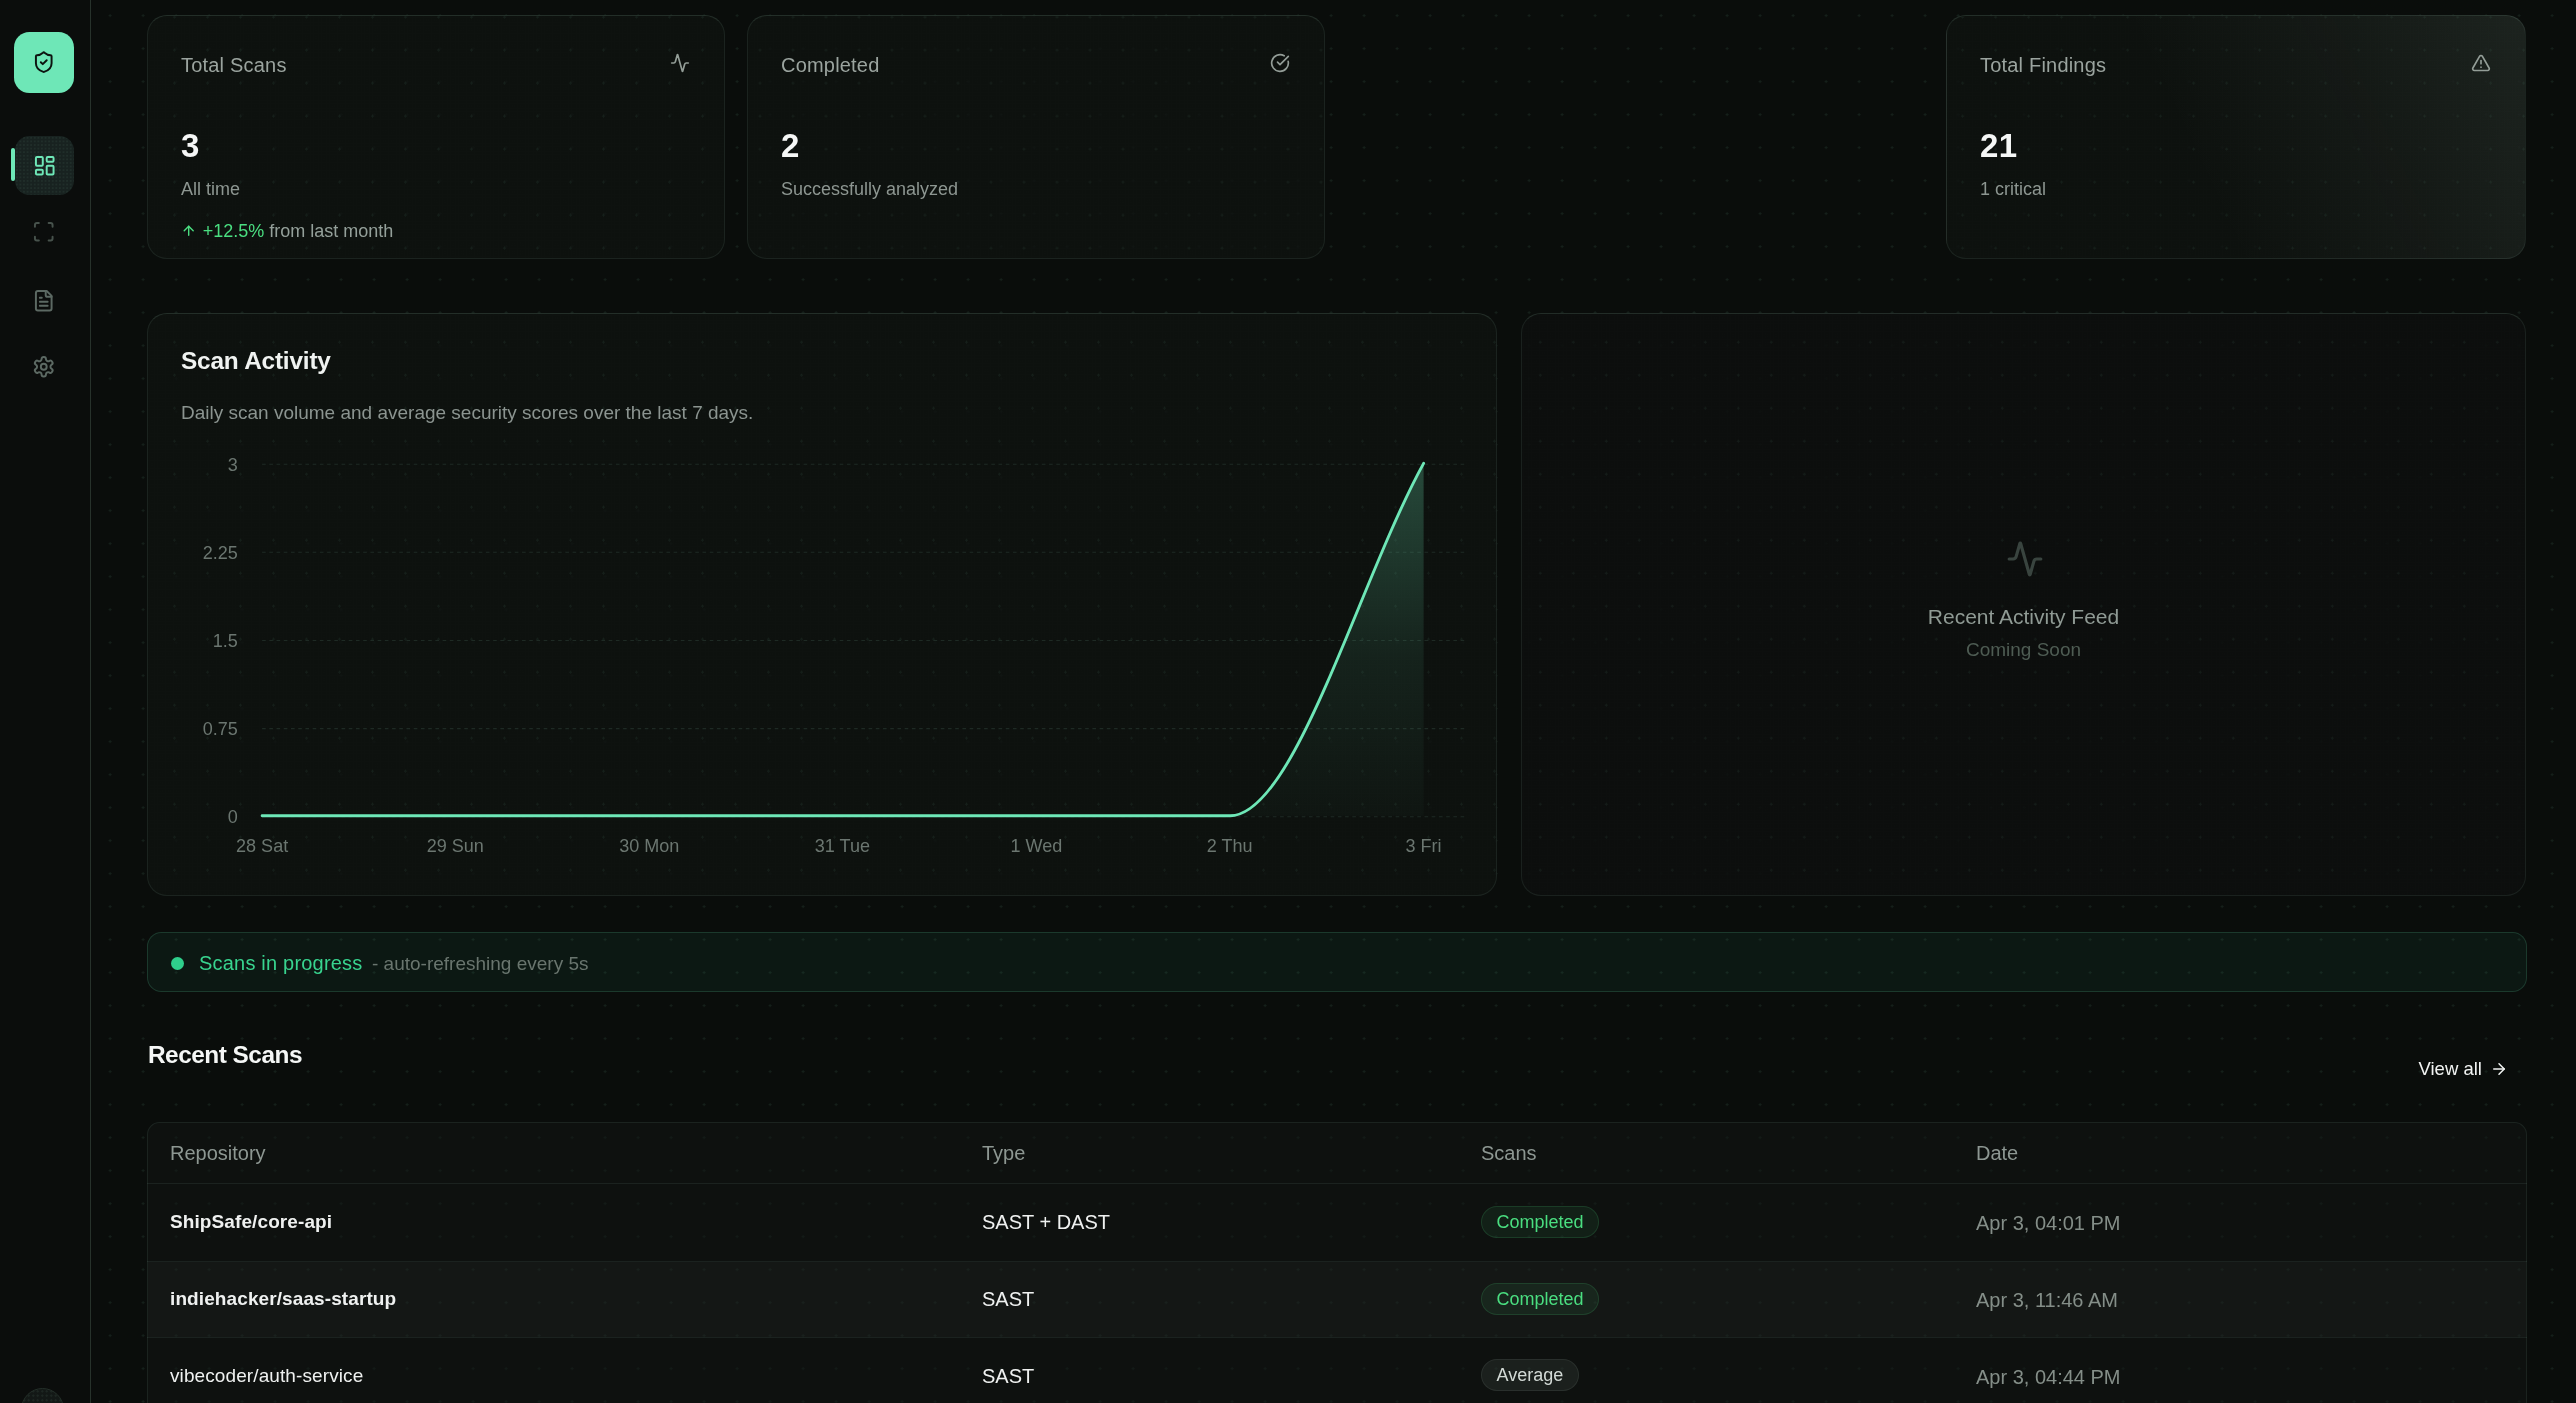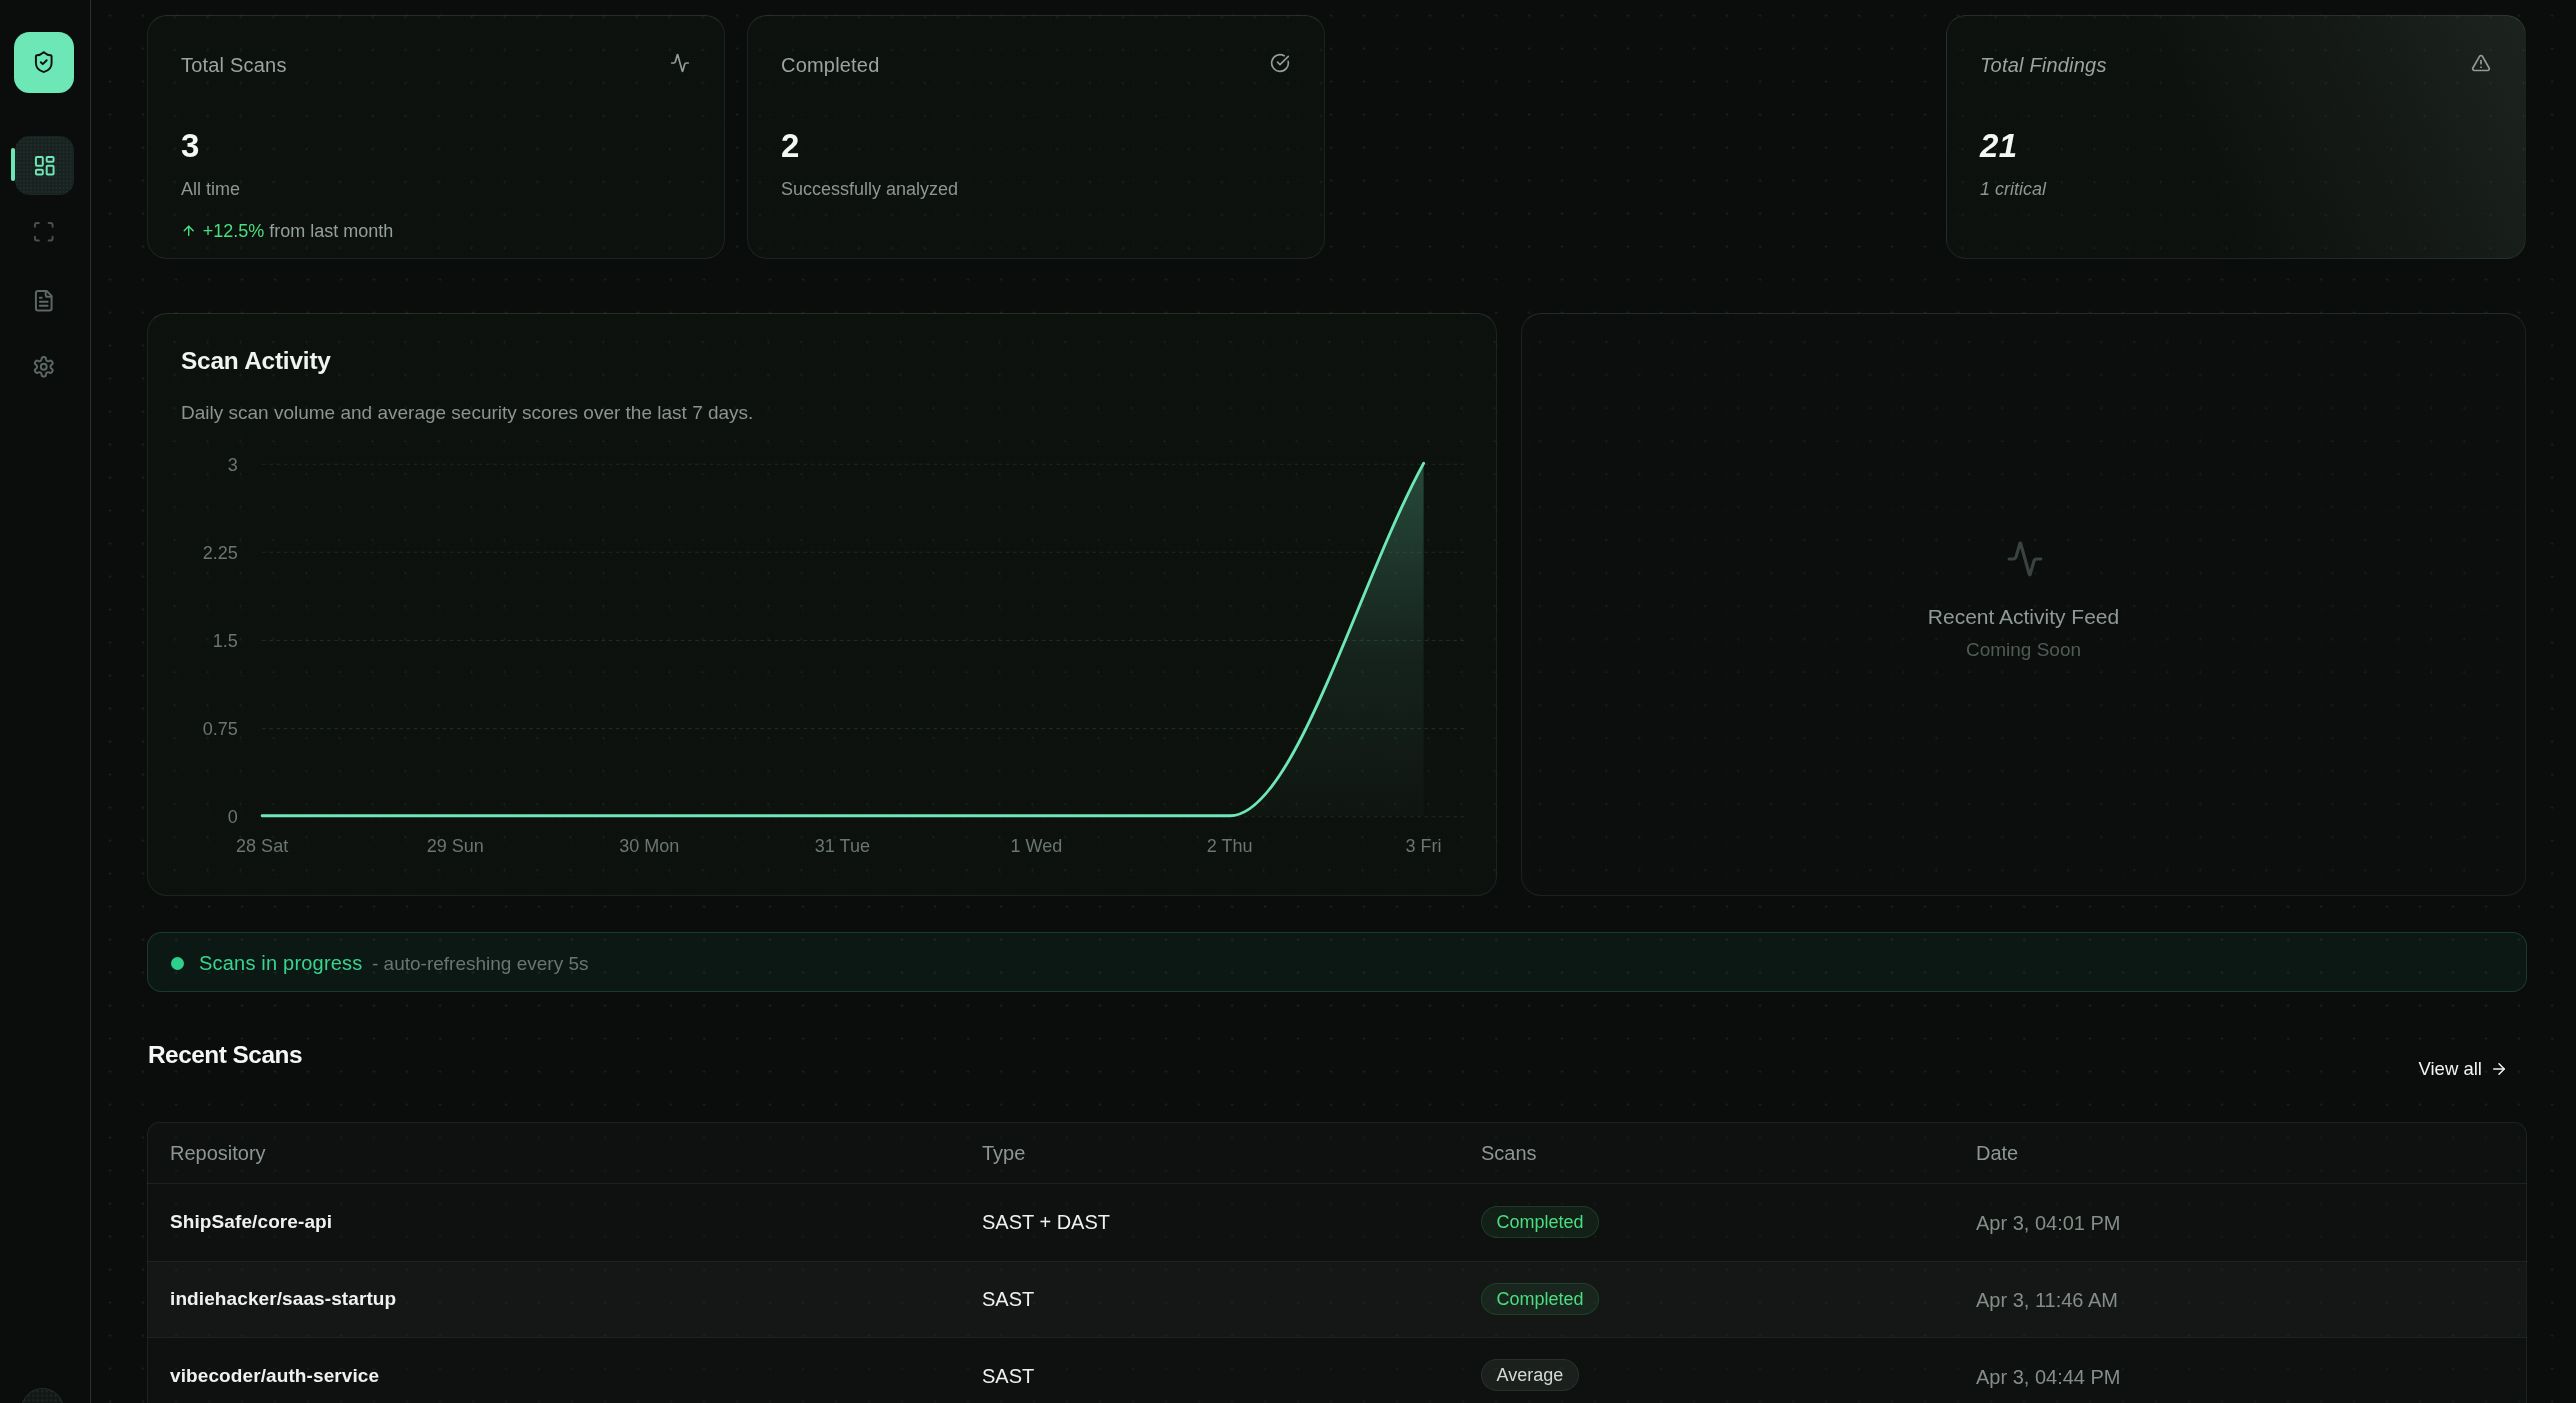--- a/index.html
+++ b/index.html
@@ -138,21 +138,21 @@
   <div class="card stat" style="left:747px;">
     <div class="finetex" style="--dp:-4.5px -15.4px;"></div>
     <div class="stitle">Completed</div>
     <svg class="sicon2" width="20" height="20" viewBox="0 0 24 24" fill="none" stroke="currentColor" stroke-width="2" stroke-linecap="round" stroke-linejoin="round">
         <path d="M21.801 10A10 10 0 1 1 17 3.335"></path>
         <path d="m9 11 3 3L22 4"></path>
       </svg>
     <div class="svalue">2</div>
     <div class="ssub">Successfully analyzed</div>
   </div>
-  <div class="card stat" style="left:1946px; width:580px; background-image:linear-gradient(245deg, rgba(190,220,205,0.085) 0%, rgba(190,220,205,0.03) 34%, transparent 58%);font-style:italic;">
+  <div class="card stat" style="left:1946px; width:580px; background-image:linear-gradient(245deg, rgba(190,220,205,0.085) 0%, rgba(190,220,205,0.03) 34%, transparent 58%);">
     <div class="finetex" style="--dp:-0.9px -15.4px;"></div>
     <div class="stitle">Total Findings</div>
     <svg class="sicon2" width="20" height="20" viewBox="0 0 24 24" fill="none" stroke="currentColor" stroke-width="2" stroke-linecap="round" stroke-linejoin="round">
         <path d="m21.73 18-8-14a2 2 0 0 0-3.48 0l-8 14A2 2 0 0 0 4 21h16a2 2 0 0 0 1.73-3"></path>
         <path d="M12 9v4"></path>
         <path d="M12 17h.01"></path>
       </svg>
     <div class="svalue">21</div>
     <div class="ssub">1 critical</div>
   </div>
@@ -231,19 +231,19 @@
   <div class="cell" style="left:170px; top:1211px; font-size:19px; font-weight:bold; letter-spacing:0.1px;text-align:center;">ShipSafe/core-api</div>
   <div class="cell" style="left:982px; top:1211px;">SAST + DAST</div>
   <div class="badge done" style="top:1206px;">Completed</div>
   <div class="date" style="left:1976px; top:1212px;">Apr 3, 04:01 PM</div>
 
   <div class="cell" style="left:170px; top:1288px; font-size:19px; font-weight:bold; letter-spacing:0.1px;">indiehacker/saas-startup</div>
   <div class="cell" style="left:982px; top:1288px;">SAST</div>
   <div class="badge done" style="top:1283px;">Completed</div>
   <div class="date" style="left:1976px; top:1289px;">Apr 3, 11:46 AM</div>
 
-  <div class="cell" style="left:170px; top:1365px; font-size:19px; font-weight:bold; letter-spacing:0.1px;">vibecoder/auth-service</div>
+  <div class="cell" style="left:170px; top:1365px; font-size:19px; font-weight:normal; letter-spacing:0.1px;">vibecoder/auth-service</div>
   <div class="cell" style="left:982px; top:1365px;">SAST</div>
   <div class="badge scan" style="top:1359px;">Average</div>
   <div class="date" style="left:1976px; top:1366px;">Apr 3, 04:44 PM</div>
 
 </div>
 
 
 </body></html>

